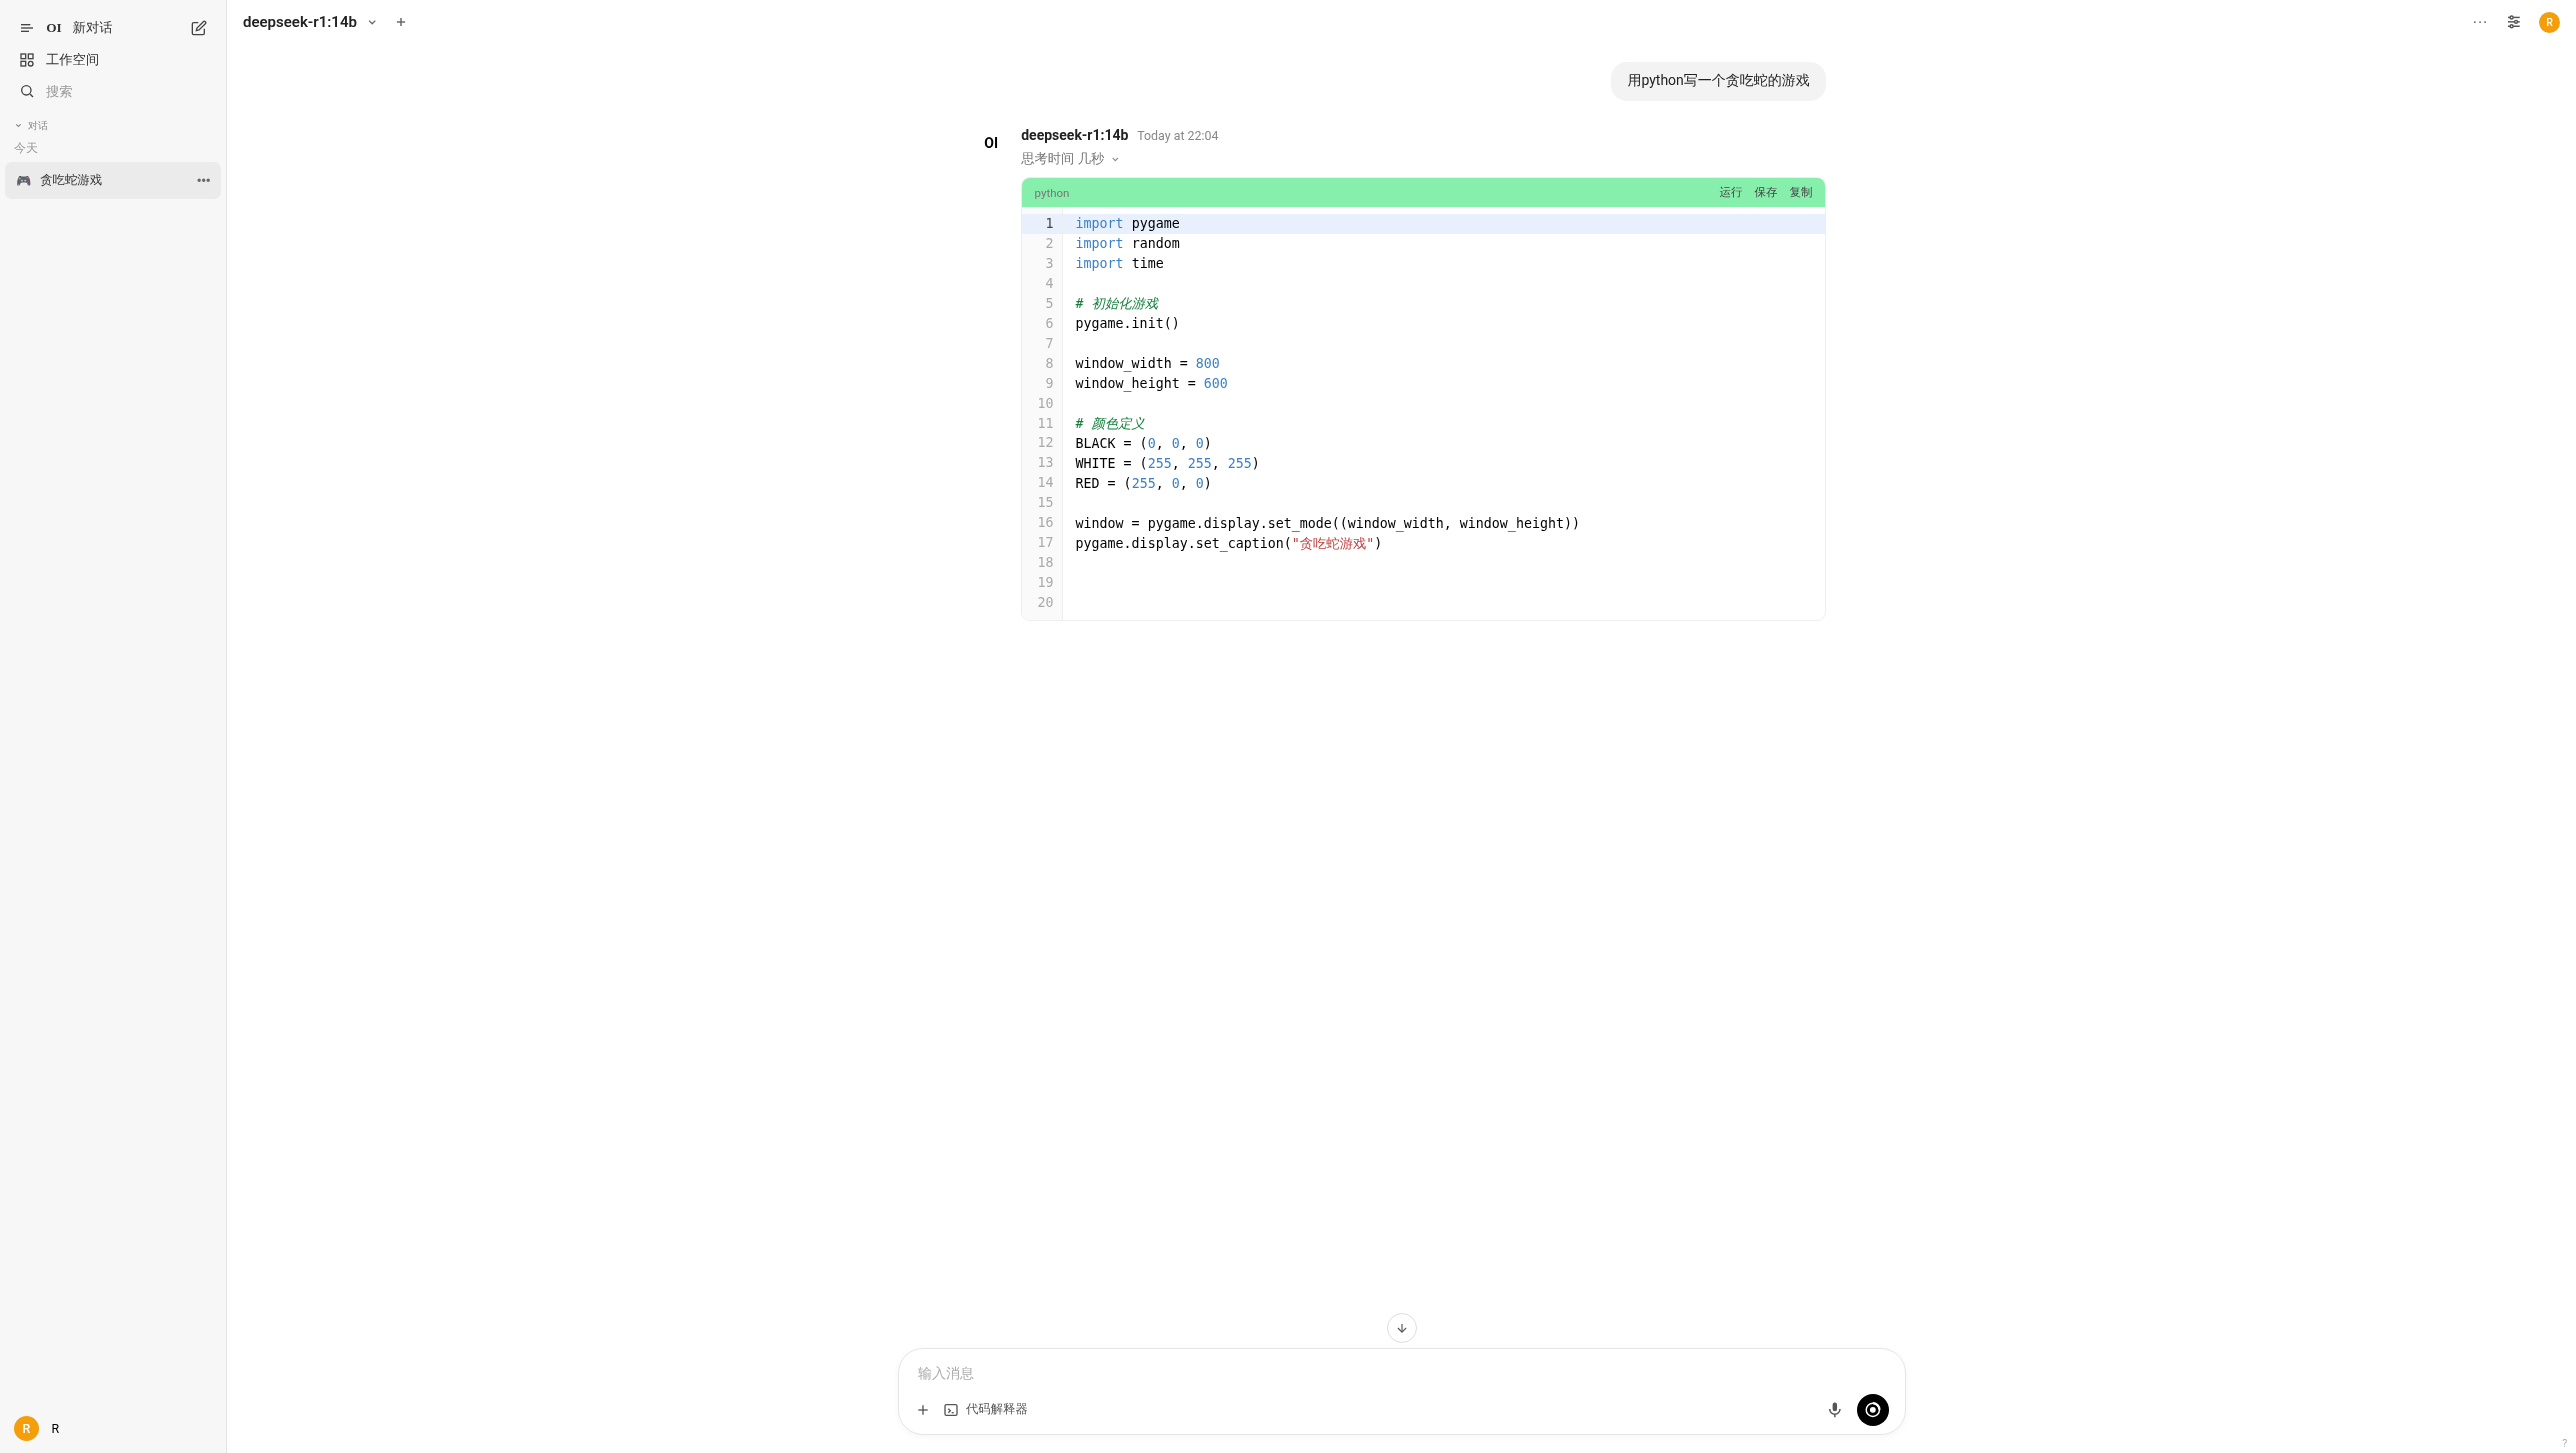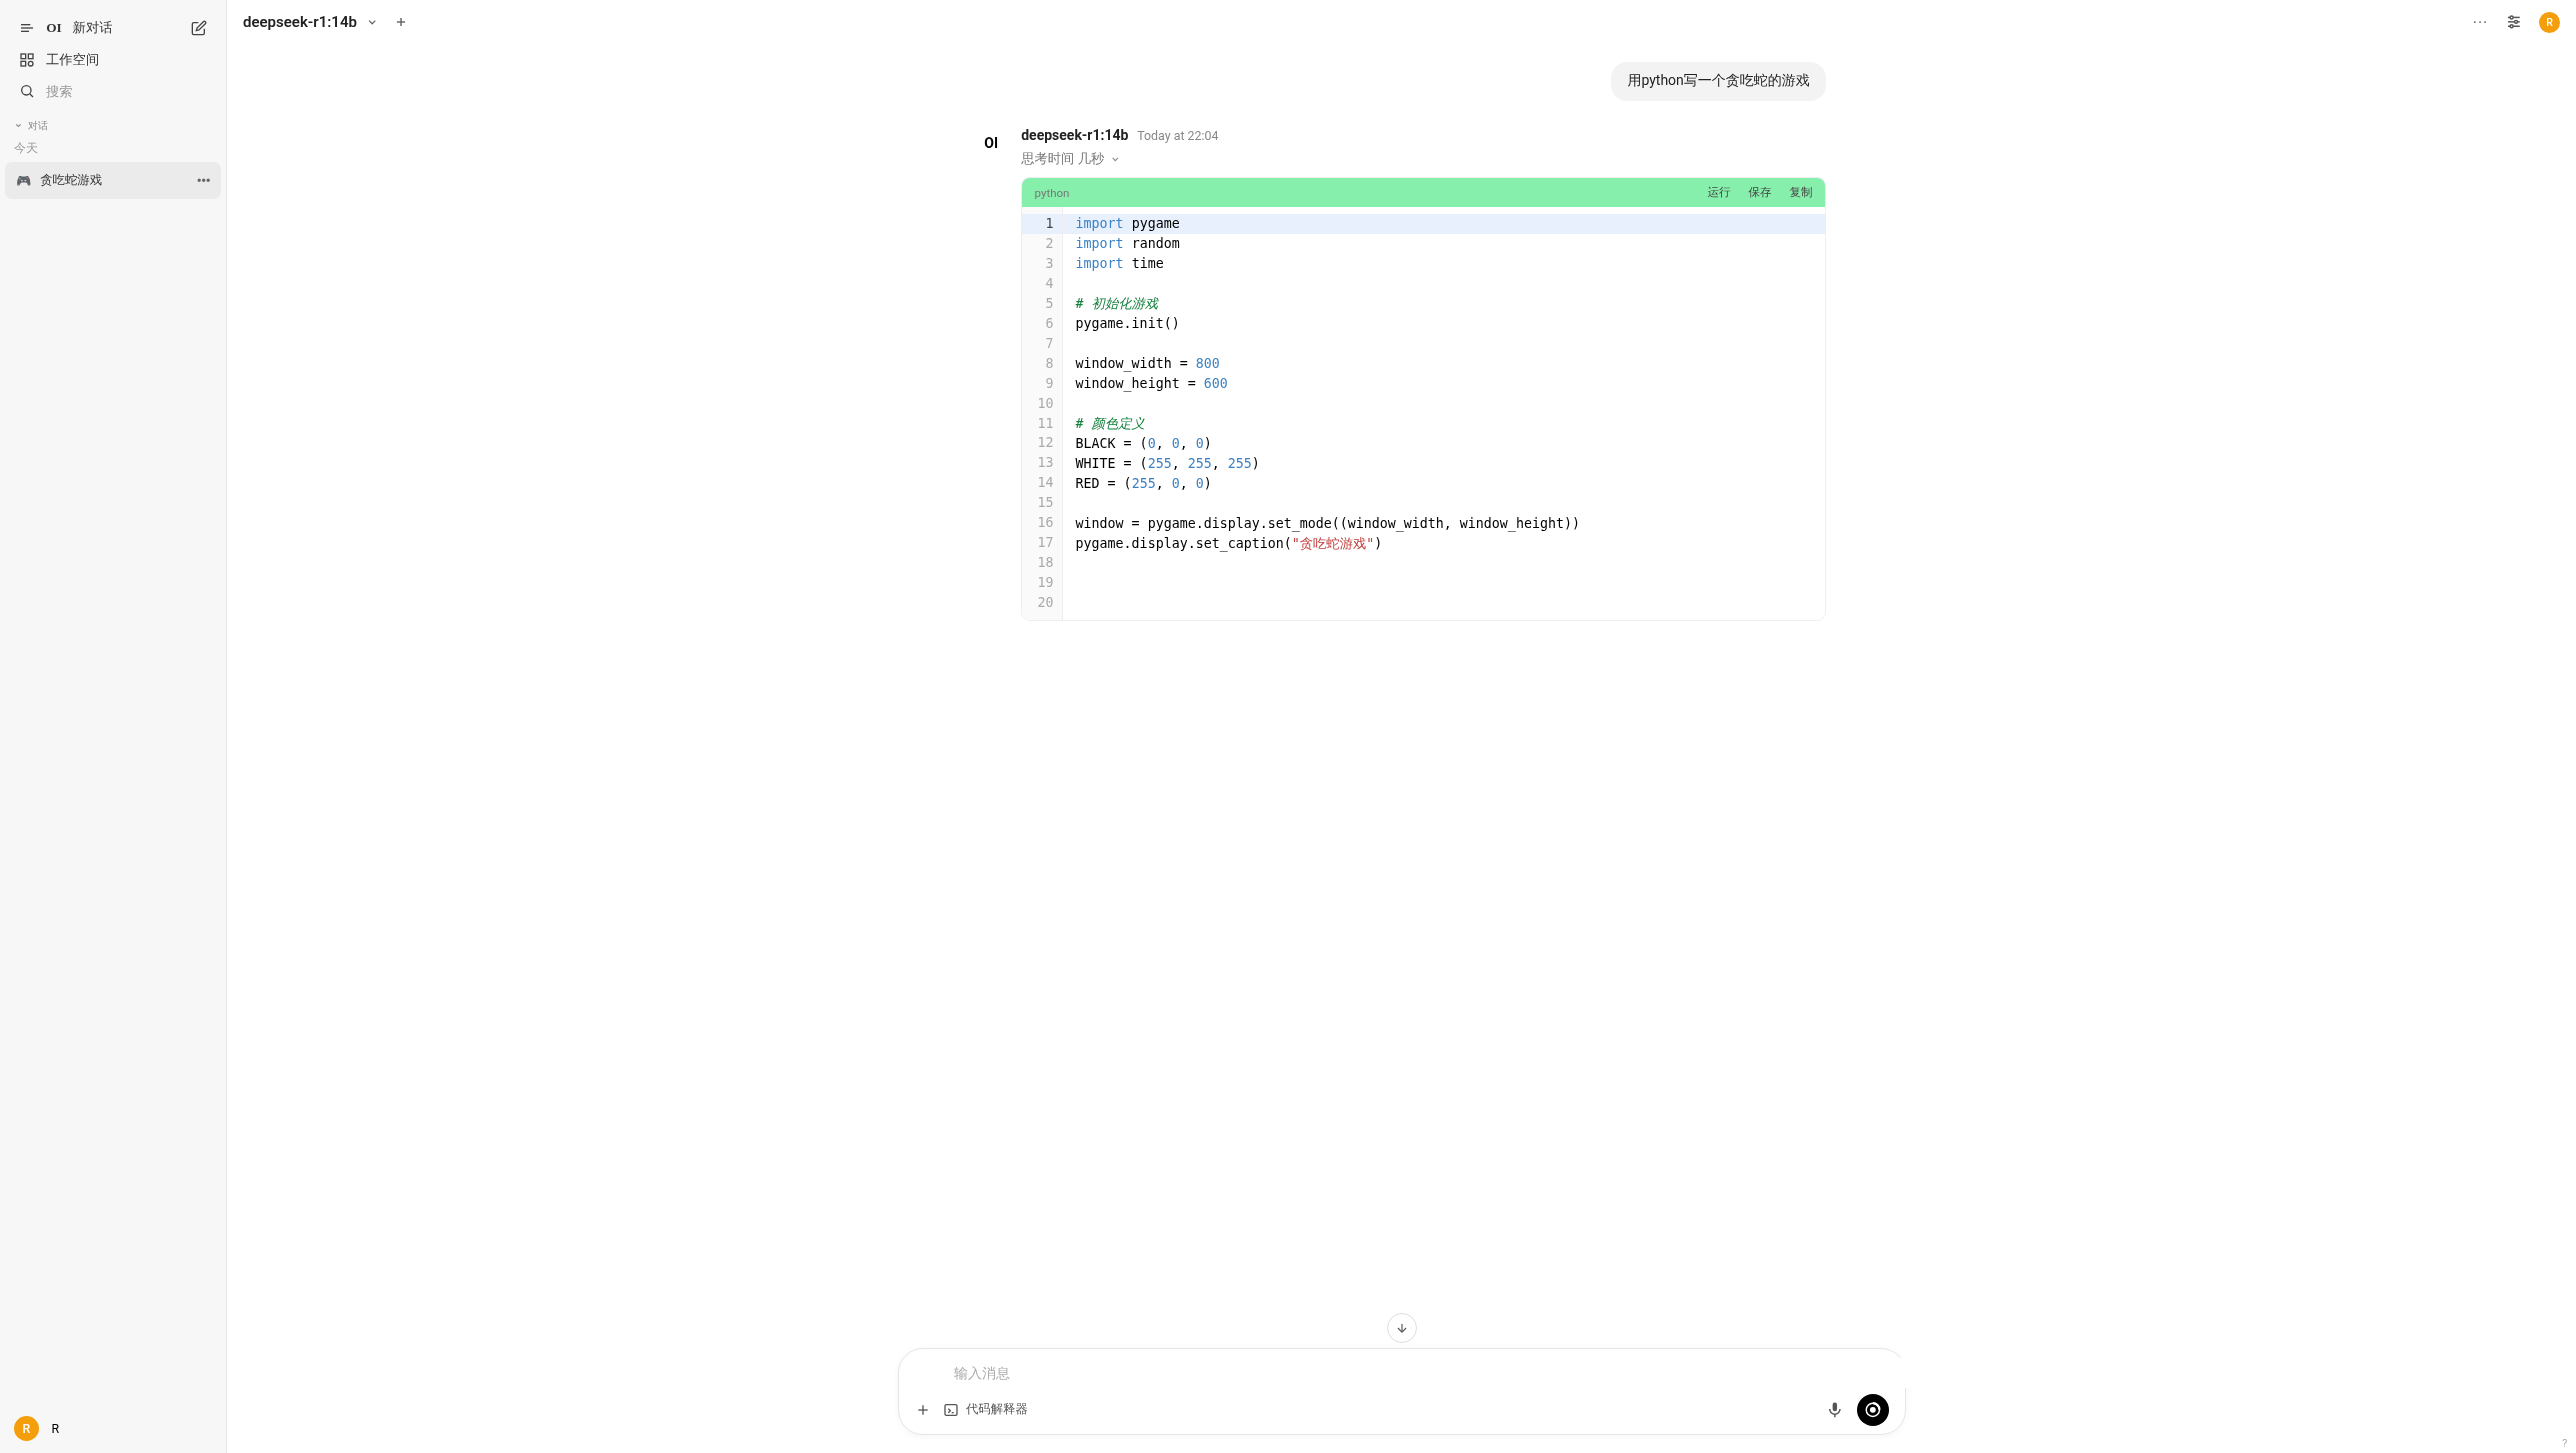--- a/index.html
+++ b/index.html
@@ -288,21 +288,21 @@
       align-items: flex-end;
       font-size: 11.5px;
     }
     
     .code-lang {
       color: #777;
     }
     
     .code-actions {
       display: flex;
-      gap: 18px;
+      gap: 12px;
       color: #444;
     }
     
     .code-action {
       cursor: pointer;
     }
     
     .code-body {
       display: flex;
       font-family: "SF Mono", Monaco, Consolas, monospace;
@@ -383,21 +383,20 @@
       box-shadow: 0 1.8px 7px rgba(0,0,0,0.04);
     }
     
     .input-field {
       border: none;
       outline: none;
       width: 100%;
       font-size: 14px;
       padding: 7px 3.5px;
       color: #333;
-      margin-left: 36px;
     }
     
     .input-field::placeholder {
       color: #aaa;
     }
     
     .input-toolbar {
       display: flex;
       justify-content: space-between;
       padding-top: 5.3px;

